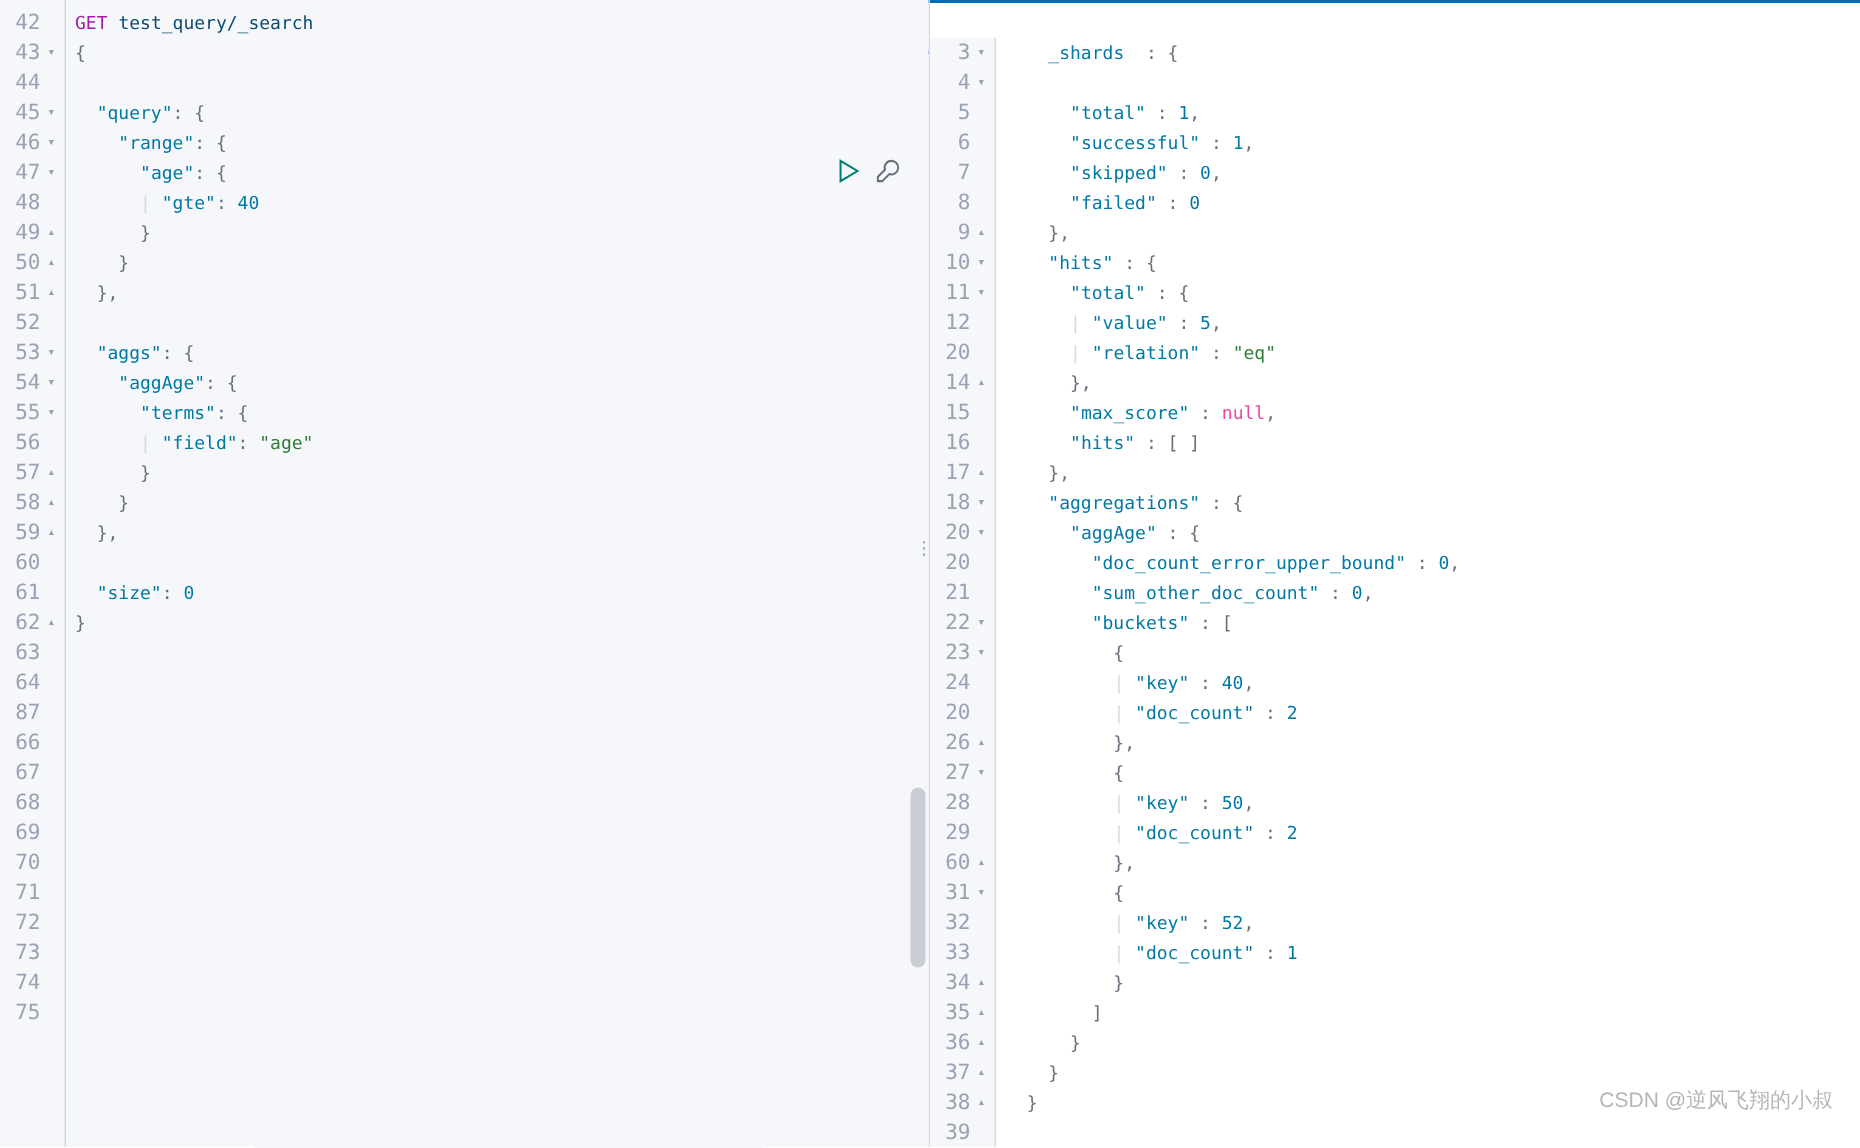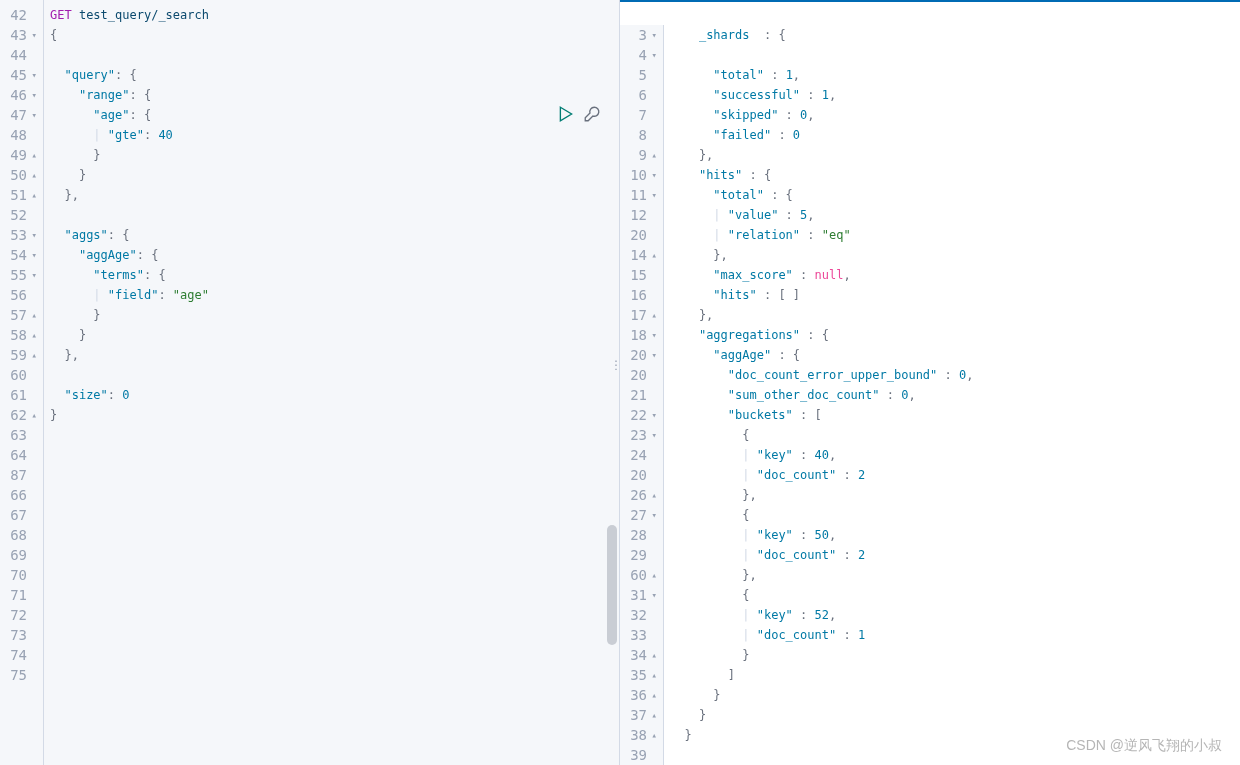--- a/index.html
+++ b/index.html
@@ -23,21 +23,21 @@
 .tok-str { color: #2e7d32; }
 .tok-num { color: #0079a5; }
 .tok-punct { color: #69707d; }
 .tok-null { color: #ec4899; }
 .tok-guide { color: #d3dae6; }
 .actions { position: absolute; right: 18px; top: 140px; display: flex; gap: 8px; color: #69707d; }
 .action-icon { width: 18px; height: 18px; cursor: pointer; }
 .scrollbar-v { position: absolute; right: 2px; top: 0; width: 10px; height: 100%; }
 .scroll-thumb { position: absolute; width: 10px; background: #c9cdd4; border-radius: 5px; }
 .left-thumb { top: 560px; height: 120px; }
-.watermark { position: fixed; bottom: 10px; right: 18px; color: rgba(120,120,120,0.55); font-size: 14px; pointer-events: none; }
+.watermark { position: fixed; bottom: 22px; right: 18px; color: rgba(120,120,120,0.55); font-size: 14px; pointer-events: none; }
 .line { height: 20px; }
 </style>
 </head>
 <body>
 
 <div class="top-border"></div>
 <div class="menu-bar">
   <span class="menu-item">ory</span>
   <span class="menu-item">Settings</span>
   <span class="menu-item">Help</span>

